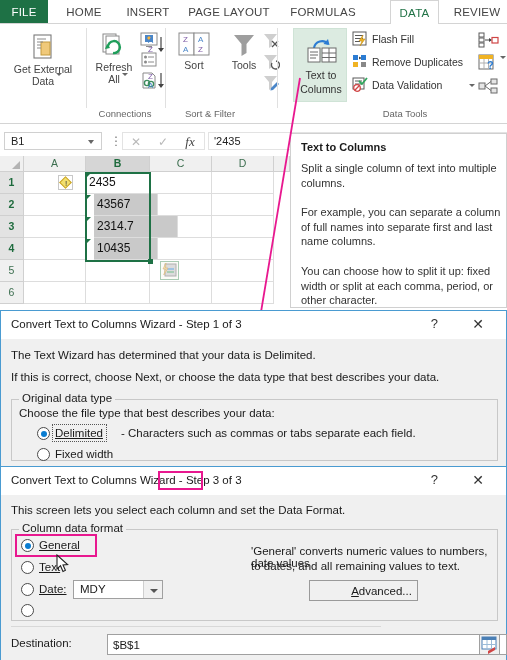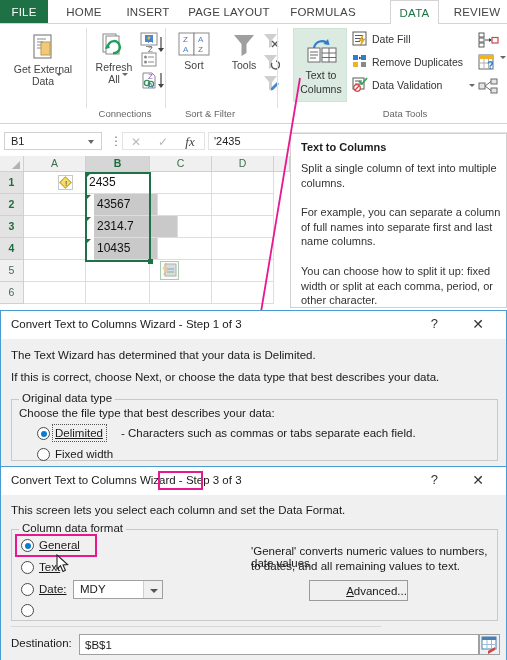--- a/index.html
+++ b/index.html
@@ -99,21 +99,21 @@
   .combo { position:absolute; border:1px solid #a0a0a0; background:#fff; }
   .combo .v { position:absolute; left:6px; top:2px; font-size:11.5px; color:#1a1a1a; }
   .combo .arw { position:absolute; right:0; top:0; bottom:0; width:19px; background:#f0f0f0;
                 border-left:1px solid #cfcfcf; }
   .combo .arw::after { content:""; position:absolute; left:6px; top:8px; width:0;height:0;
       border-left:4px solid transparent;border-right:4px solid transparent;border-top:4px solid #555; }
 
   .btn { position:absolute; border:1px solid #9a9a9a; background:#f0f0f0; text-align:center;
          font-size:11.5px; color:#1a1a1a; }
   .tfield { position:absolute; border:1px solid #a0a0a0; background:#fff; font-size:11.5px;
-            color:#1a1a1a; padding-left:5px; }
+            color:#1a1a1a; padding-left:5px;margin-left:28px; }
   .rngbtn { position:absolute; border:1px solid #a0a0a0; background:#f0f0f0; }
   u { text-decoration:underline; }
   svg { display:block; }
 </style>
 </head>
 <body>
 
 <div class="ribbon-tabs">
   <div class="tab file" style="left:0;width:48px;">FILE</div>
   <div class="tab" style="left:56px;width:56px;">HOME</div>
@@ -271,21 +271,21 @@
   <div class="sm-item" style="left:352px;top:9px;">
     <span style="position:absolute;left:0;top:-2px;">
       <svg width="16" height="15" viewBox="0 0 16 15">
         <rect x="1" y="1" width="13" height="13" fill="#fff" stroke="#5a5a5a"></rect>
         <line x1="3" y1="4.5" x2="11" y2="4.5" stroke="#5a5a5a"></line>
         <line x1="3" y1="7.5" x2="11" y2="7.5" stroke="#5a5a5a"></line>
         <line x1="3" y1="10.5" x2="8" y2="10.5" stroke="#5a5a5a"></line>
         <path d="M11 4 l-4 6 h3 l-2 5 l5 -7 h-3 z" fill="#f0b323" stroke="#c28e17" stroke-width=".6"></path>
       </svg>
     </span>
-    <span style="margin-left:20px;">Date Fill</span>
+    <span style="margin-left:20px;">Flash Fill</span>
   </div>
 
   <div class="sm-item" style="left:352px;top:32px;">
     <span style="position:absolute;left:0;top:-2px;">
       <svg width="16" height="15" viewBox="0 0 16 15">
         <rect x="1" y="1" width="5" height="5" fill="#2b7cd3"></rect>
         <rect x="1" y="8" width="5" height="5" fill="#f0b323"></rect>
         <rect x="9" y="1" width="5" height="5" fill="#2b7cd3"></rect>
         <rect x="9" y="8" width="5" height="5" fill="#888"></rect>
         <line x1="7" y1="4" x2="9" y2="4" stroke="#444"></line>
@@ -496,21 +496,21 @@
 
     <span style="position:absolute;left:55px;top:59px;">
       <svg width="14" height="20" viewBox="0 0 14 20">
         <path d="M1 1 L1 15 L4.5 11.7 L7 17.5 L9.4 16.3 L7 10.9 L11.6 10.6 Z" fill="#fff" stroke="#222" stroke-width="1.1"></path>
       </svg>
     </span>
 
     <div class="dtext" style="left:250px;top:50px;">'General' converts numeric values to numbers, date values</div>
     <div class="dtext" style="left:250px;top:65px;">to dates, and all remaining values to text.</div>
 
-    <div class="btn" style="left:308px;top:85px;width:99px;height:21px;line-height:20px;padding-left:36px;"><u style="text-decoration:none;"><span style="text-decoration:underline;">A</span></u><span>dvanced...</span></div>
+    <div class="btn" style="left:308px;top:85px;width:109px;height:21px;line-height:20px;padding-left:36px;"><u style="text-decoration:none;"><span style="text-decoration:underline;">A</span></u><span>dvanced...</span></div>
 
     <div style="position:absolute;left:10px;top:131px;width:370px;height:1px;background:#d8d8d8;"></div>
 
     <div class="dtext" style="left:10px;top:142px;">Destination:</div>
     <div class="tfield" style="left:78px;top:139px;width:400px;height:21px;line-height:20px;">
       <span>$B$1</span>
     </div>
     <div class="rngbtn" style="left:478px;top:139px;width:21px;height:21px;">
       <svg width="19" height="19" viewBox="0 0 19 19">
         <rect x="2" y="2" width="14" height="12" fill="#fff" stroke="#4a7fb5"></rect>

